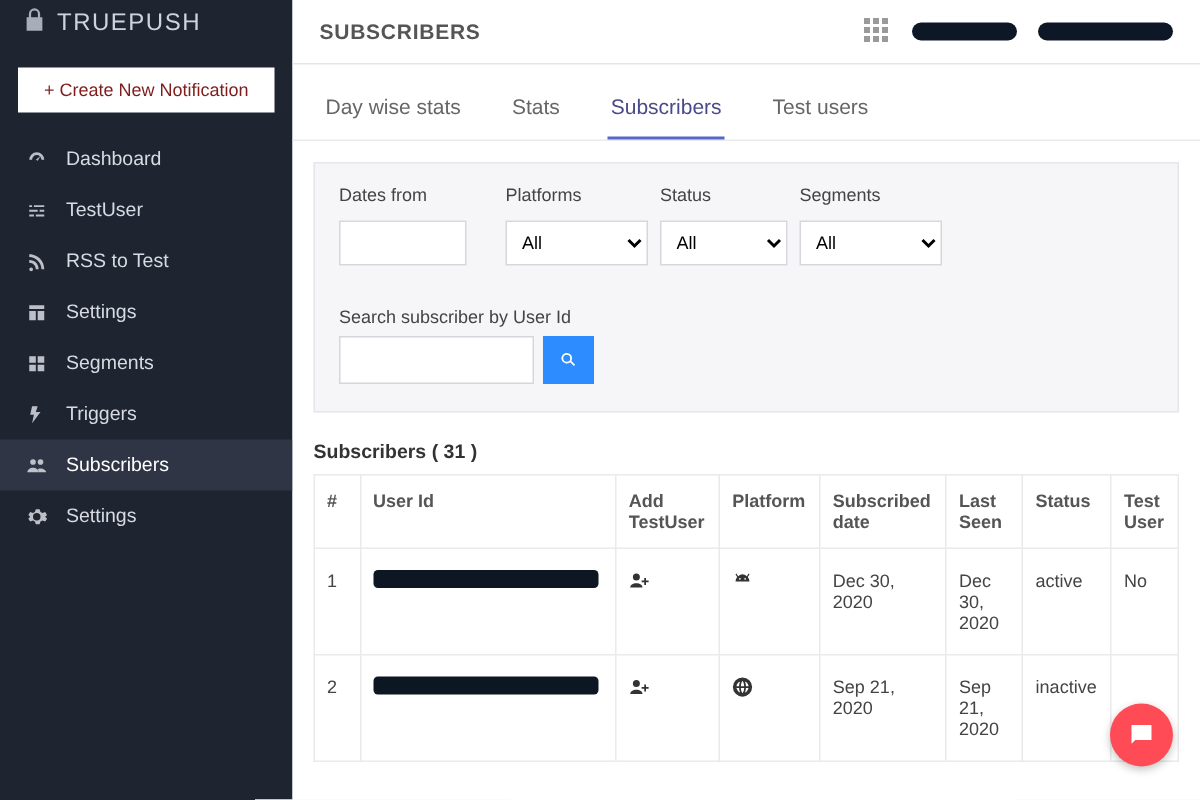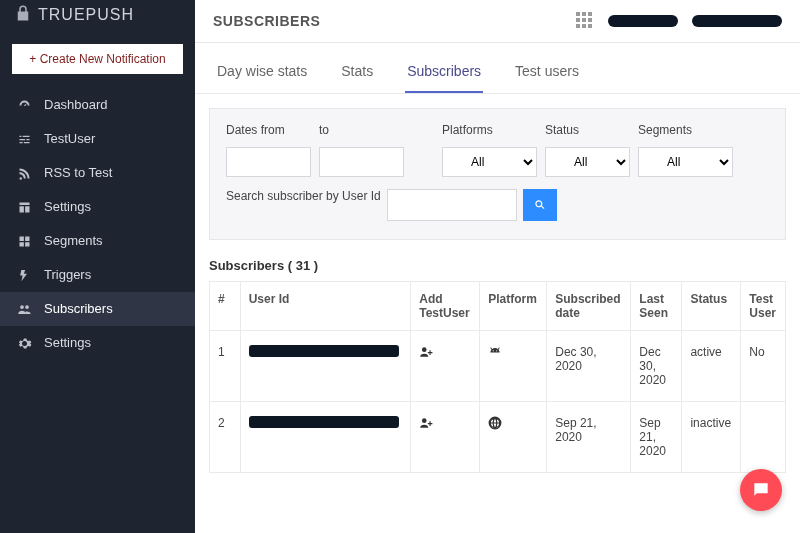--- a/index.html
+++ b/index.html
@@ -24,27 +24,27 @@
   .pill { height: 12px; border-radius: 6px; background:#0e1726; }
 
   .tabs { display: flex; gap: 30px; padding: 14px 20px 0; border-bottom:1px solid #eaeaea; }
   .tab { font-size: 14px; color: #666; padding: 6px 2px 12px; cursor:pointer; }
   .tab.active { color:#4a4a8a; border-bottom: 2px solid #5566cc; }
 
   .filterbox { margin: 14px 14px 0; background:#f6f6f8; border:1px solid #e5e5ea; padding: 14px 16px 18px; }
   .filter-row { display:flex; gap: 8px; flex-wrap: wrap; }
   .filter-col { display:flex; flex-direction:column; gap:10px; }
   .filter-label { font-size:12px; color:#444; }
-  .inp, .sel { height:30px; border:1px solid #d6d6dc; background:#fff; font-size:12px; padding:0 24px; }
+  .inp, .sel { height:30px; border:1px solid #d6d6dc; background:#fff; font-size:12px; padding:0 6px; }
   .w-date { width:85px; }
   .w-plat { width:95px; }
   .w-ent { width:90px; }
   .w-stat { width:85px; }
   .w-seg { width:95px; }
-  .search-row { margin-top: 12px; display:flex; flex-direction:row; gap:6px; }
+  .search-row { margin-top: 27px; display:flex; flex-direction:column; gap:6px; }
   .search-group { display:flex; gap:6px; }
   .search-inp { width:130px; height:32px; border:1px solid #d6d6dc; background:#fff; }
   .search-btn { width:34px; height:32px; background:#2d8cff; border:none; display:flex; align-items:center; justify-content:center; cursor:pointer; }
   .search-btn svg { width:14px; height:14px; fill:#fff; }
 
   .table-wrap { padding: 18px 14px 0; }
   .table-title { font-size:13px; font-weight:600; color:#333; margin-bottom:8px; }
   table { width:100%; border-collapse: collapse; font-size:12px; }
   th { text-align:left; padding:10px 8px; color:#555; border:1px solid #eaeaea; background:#fff; font-weight:600; vertical-align:top; }
   td { padding:14px 8px; border:1px solid #eaeaea; color:#444; vertical-align:top; }
@@ -162,25 +162,21 @@
       <div class="tab active">Subscribers</div>
       <div class="tab">Test users</div>
     </div>
 
     <div class="filterbox">
       <div class="filter-row">
         <div class="filter-col">
           <span class="filter-label">Dates from</span>
           <input class="inp w-date" style="">
         </div>
-        <div class="filter-col">
-          <span class="filter-label">to</span>
-          <input class="inp w-date" style="">
-        </div>
-        <div class="filter-col" style="margin-left:30px">
+        <div class="filter-col" style="margin-left:18px">
           <span class="filter-label">Platforms</span>
           <select class="sel w-plat"><option>All</option></select>
         </div>
         <div class="filter-col">
           <span class="filter-label">Status</span>
           <select class="sel w-stat"><option>All</option></select>
         </div>
         <div class="filter-col">
           <span class="filter-label">Segments</span>
           <select class="sel w-seg"><option>All</option></select>

